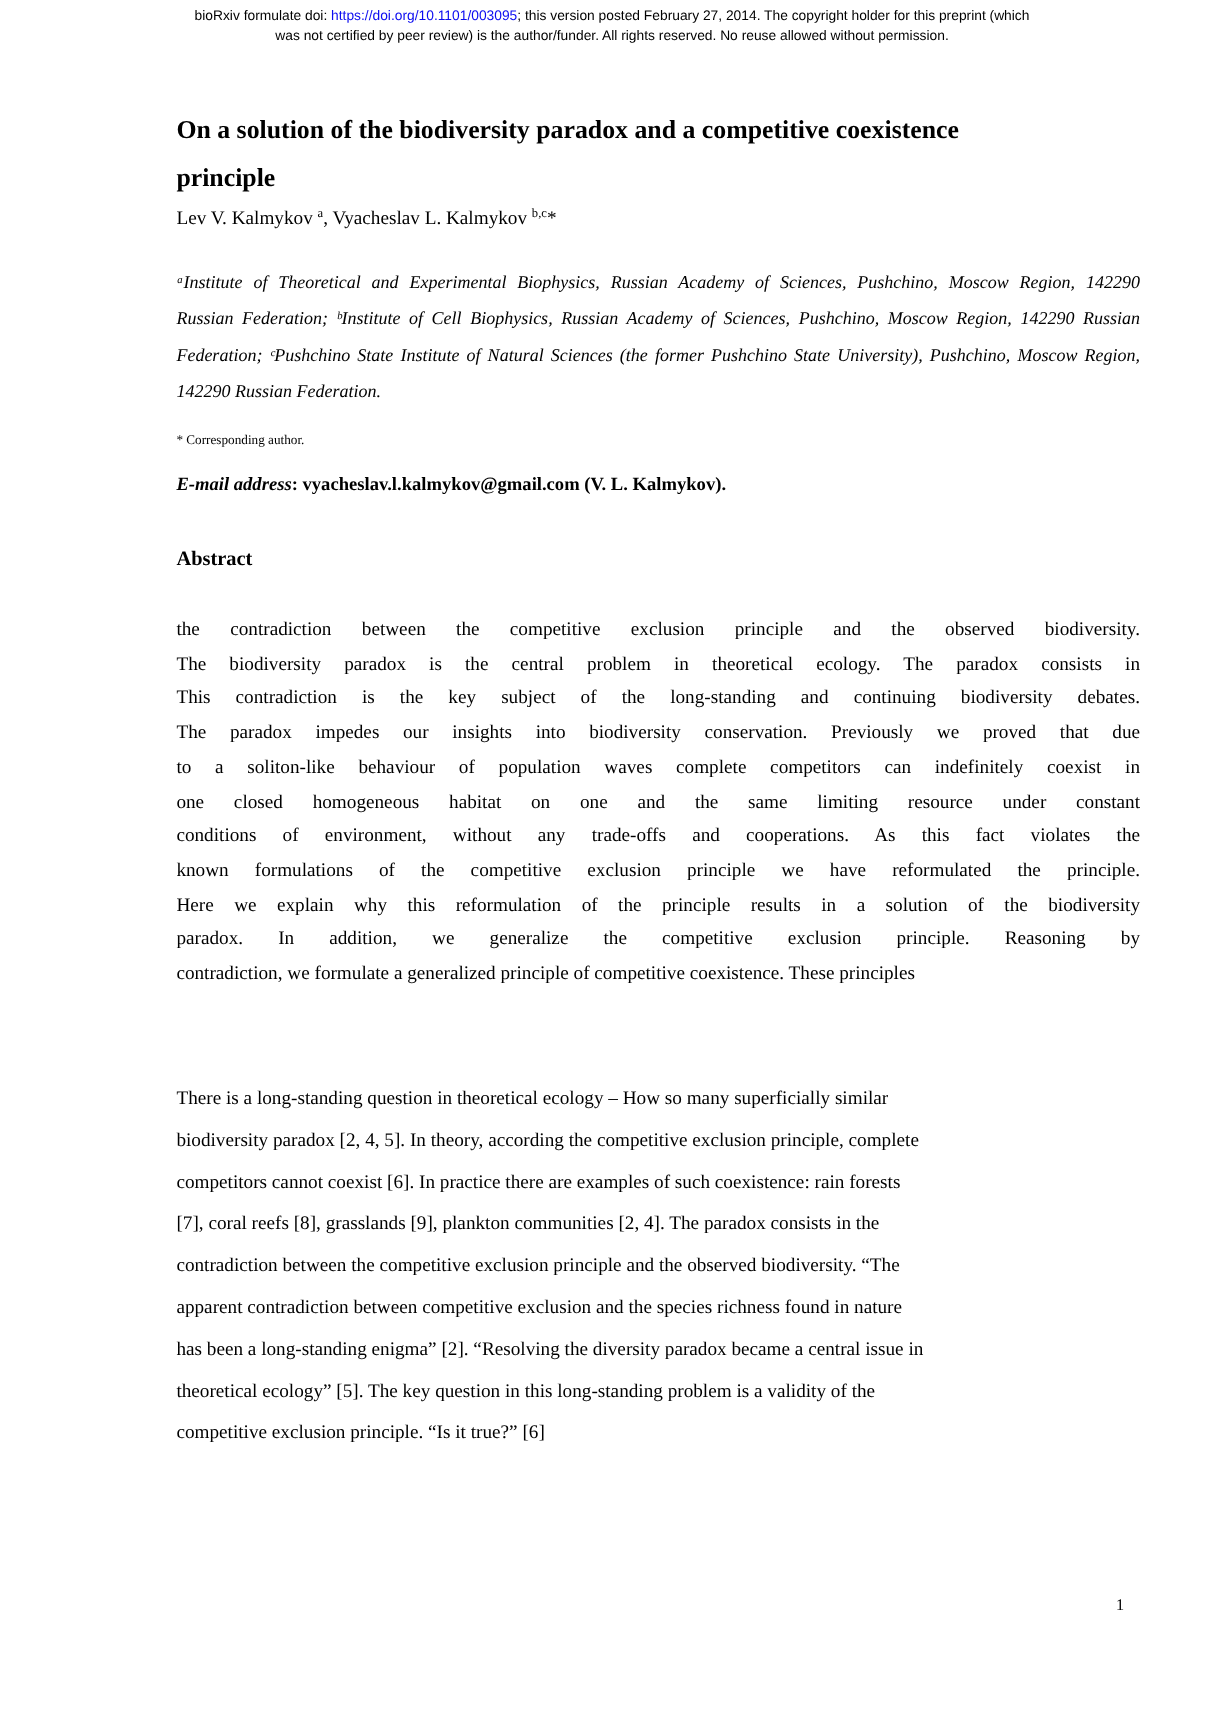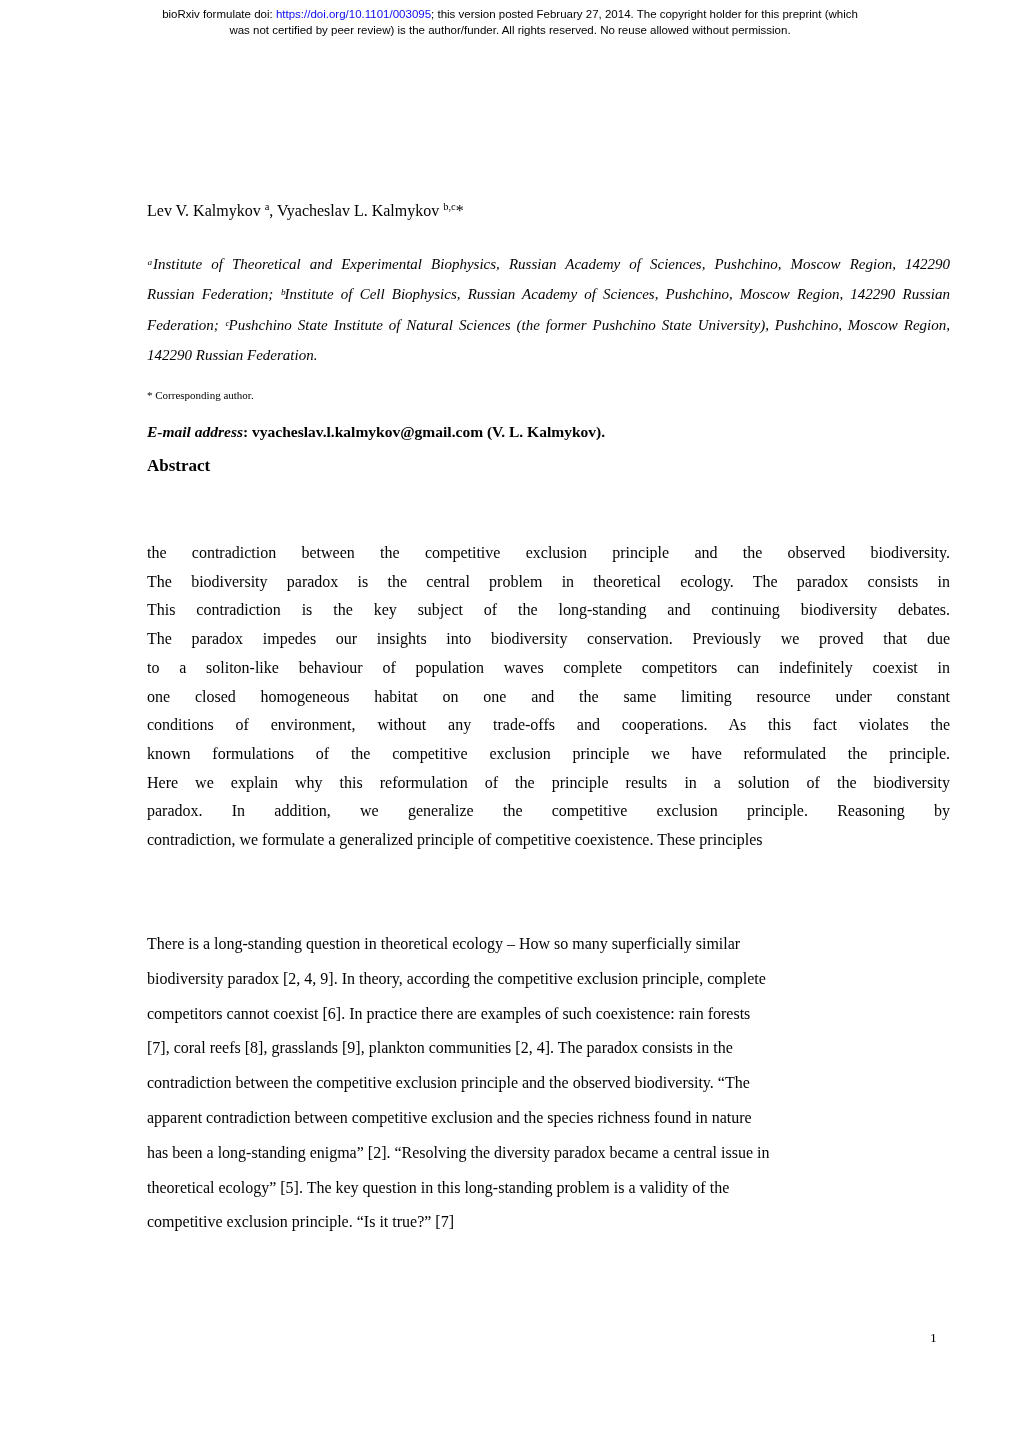--- a/index.html
+++ b/index.html
@@ -31,21 +31,20 @@
   .doi-link {
     color: #0b0bf0;
     text-decoration: none;
     cursor: pointer;
   }
   
   .block {
     position: absolute;
     left: 147px;
     width: 803px;
-    margin-top: 28px;
   }
   .paper-title {
     top: 88px;
     margin: 0;
     font-size: 21.5px;
     font-weight: bold;
     line-height: 40px;
   }
   .authors {
     top: 172px;
@@ -112,20 +111,24 @@
 </head>
 <body>
 
 <div class="page">
 
   <div class="banner">
     <div class="banner-line"><span>bioRxiv formulate doi: </span><a class="doi-link">https://doi.org/10.1101/003095</a><span>; this version posted February 27, 2014. The copyright holder for this preprint (which</span></div>
     <div class="banner-line">was not certified by peer review) is the author/funder. All rights reserved. No reuse allowed without permission.</div>
   </div>
 
+  <h1 class="block paper-title">
+      <div class="tline">On a solution of the biodiversity paradox and a competitive coexistence</div>
+      <div class="tline">principle</div>
+    </h1>
 
   <div class="block authors"><span>Lev V. Kalmykov </span><sup>a</sup><span>, </span><span>Vyacheslav L. Kalmykov </span><sup>b,c</sup><span>*</span></div>
 
   <div class="block affiliations justified">
       <div class="tline">ᵃInstitute of Theoretical and Experimental Biophysics, Russian Academy of Sciences, Pushchino, Moscow Region, 142290</div>
       <div class="tline">Russian Federation; ᵇInstitute of Cell Biophysics, Russian Academy of Sciences, Pushchino, Moscow Region, 142290 Russian</div>
       <div class="tline">Federation; ᶜPushchino State Institute of Natural Sciences (the former Pushchino State University), Pushchino, Moscow Region,</div>
       <div class="tline">142290 Russian Federation.</div>
     </div>
 
@@ -144,25 +147,25 @@
       <div class="tline">one closed homogeneous habitat on one and the same limiting resource under constant</div>
       <div class="tline">conditions of environment, without any trade-offs and cooperations. As this fact violates the</div>
       <div class="tline">known formulations of the competitive exclusion principle we have reformulated the principle.</div>
       <div class="tline">Here we explain why this reformulation of the principle results in a solution of the biodiversity</div>
       <div class="tline">paradox. In addition, we generalize the competitive exclusion principle. Reasoning by</div>
       <div class="tline">contradiction, we formulate a generalized principle of competitive coexistence. These principles</div>
     </div>
 
   <div class="block intro-body">
       <div class="tline">There is a long-standing question in theoretical ecology – How so many superficially similar</div>
-      <div class="tline">biodiversity paradox [2, 4, 9]. In theory, according the competitive exclusion principle, complete</div>
+      <div class="tline">biodiversity paradox [2, 4, 5]. In theory, according the competitive exclusion principle, complete</div>
       <div class="tline">competitors cannot coexist [6]. In practice there are examples of such coexistence: rain forests</div>
       <div class="tline">[7], coral reefs [8], grasslands [9], plankton communities [2, 4]. The paradox consists in the</div>
       <div class="tline">contradiction between the competitive exclusion principle and the observed biodiversity. “The</div>
       <div class="tline">apparent contradiction between competitive exclusion and the species richness found in nature</div>
       <div class="tline">has been a long-standing enigma” [2]. “Resolving the diversity paradox became a central issue in</div>
       <div class="tline">theoretical ecology” [5]. The key question in this long-standing problem is a validity of the</div>
-      <div class="tline">competitive exclusion principle. “Is it true?” [7]</div>
+      <div class="tline">competitive exclusion principle. “Is it true?” [6]</div>
     </div>
 
   <div class="page-number">1</div>
 
 </div>
 
 </body></html>

